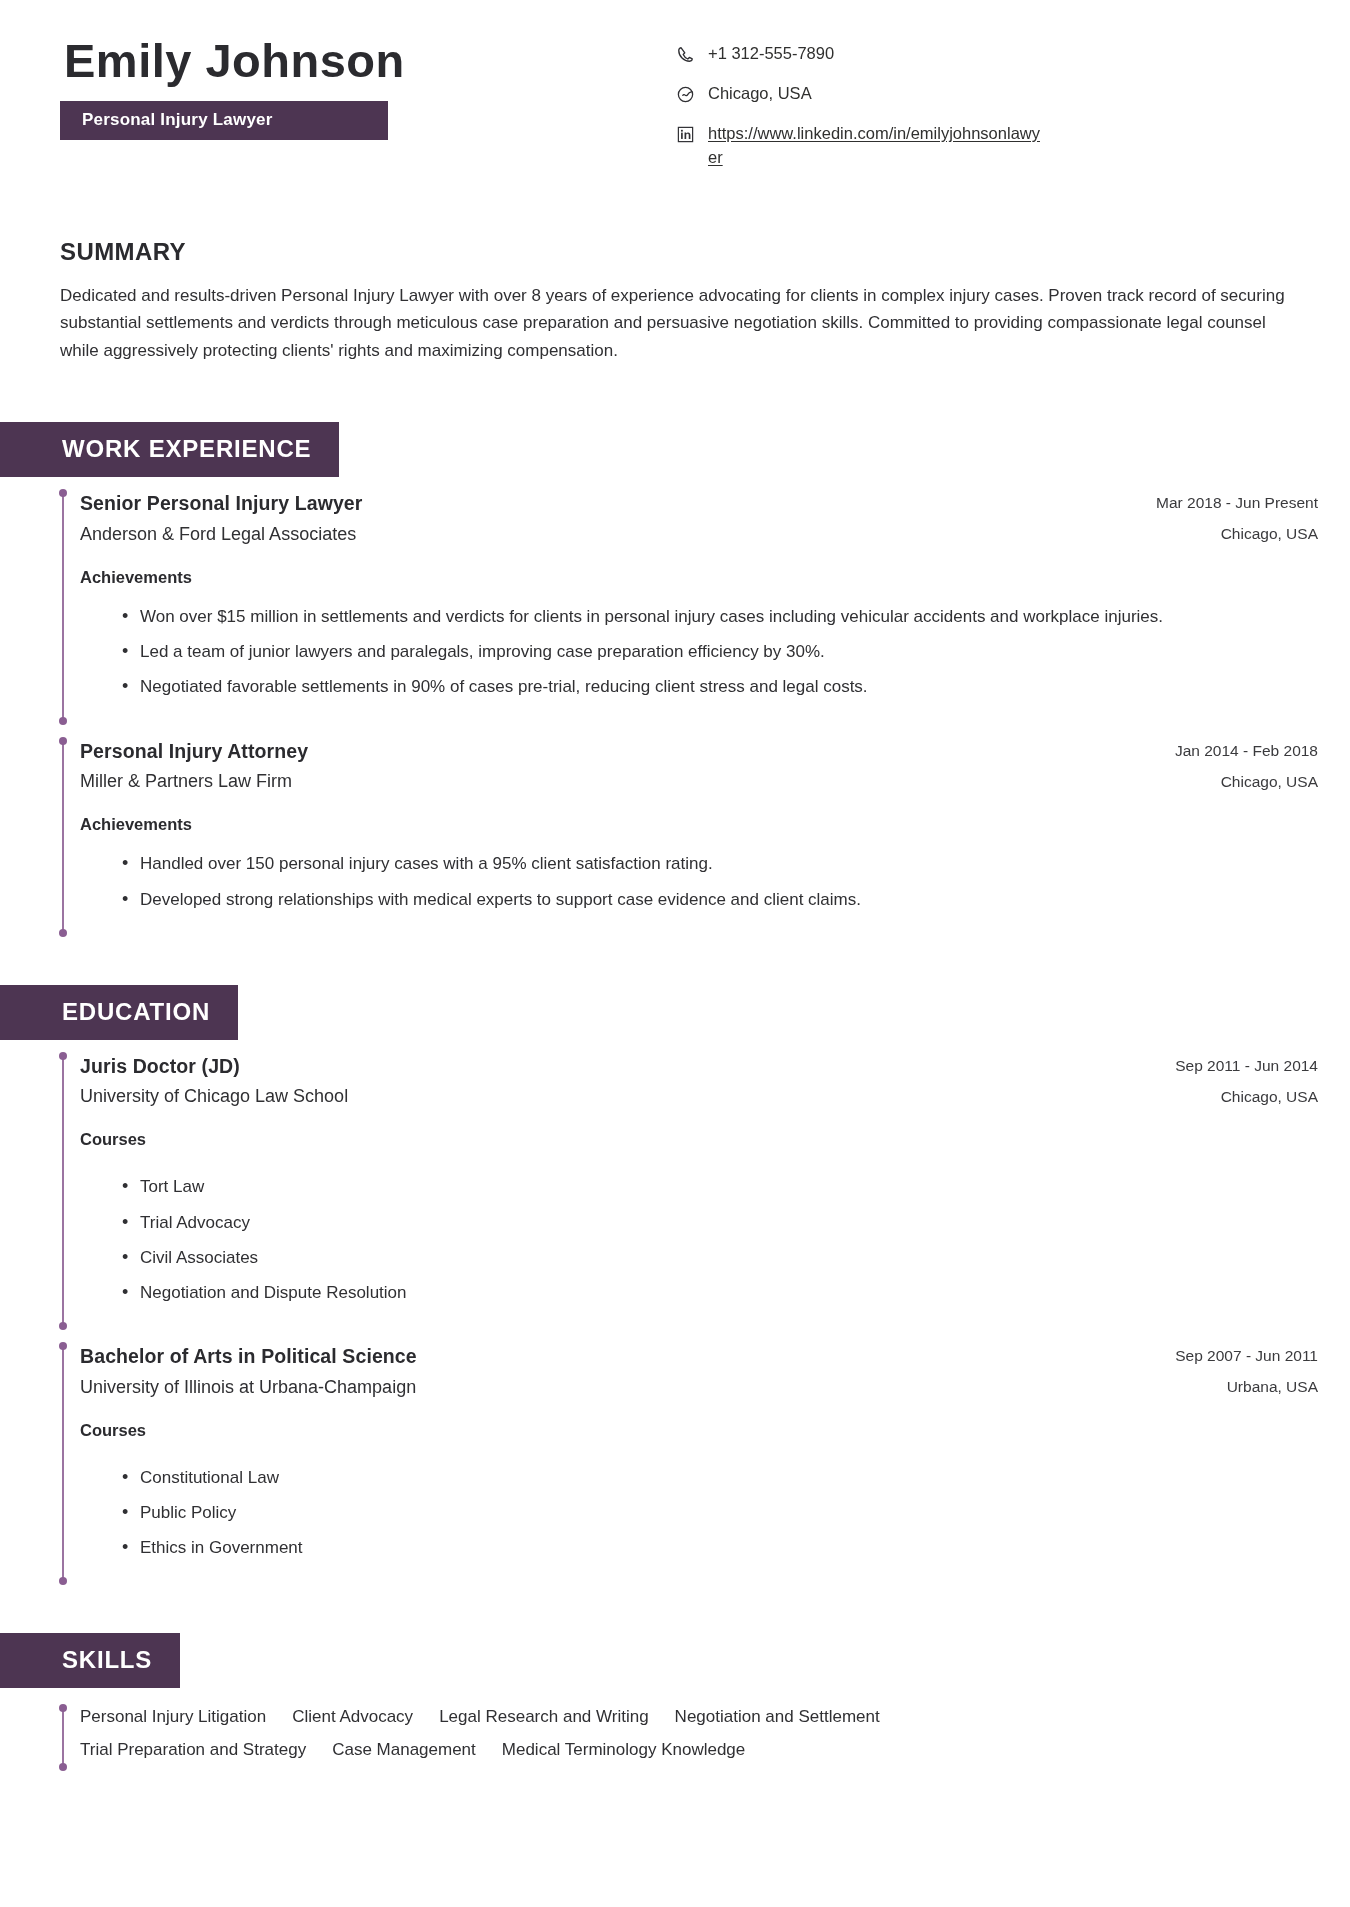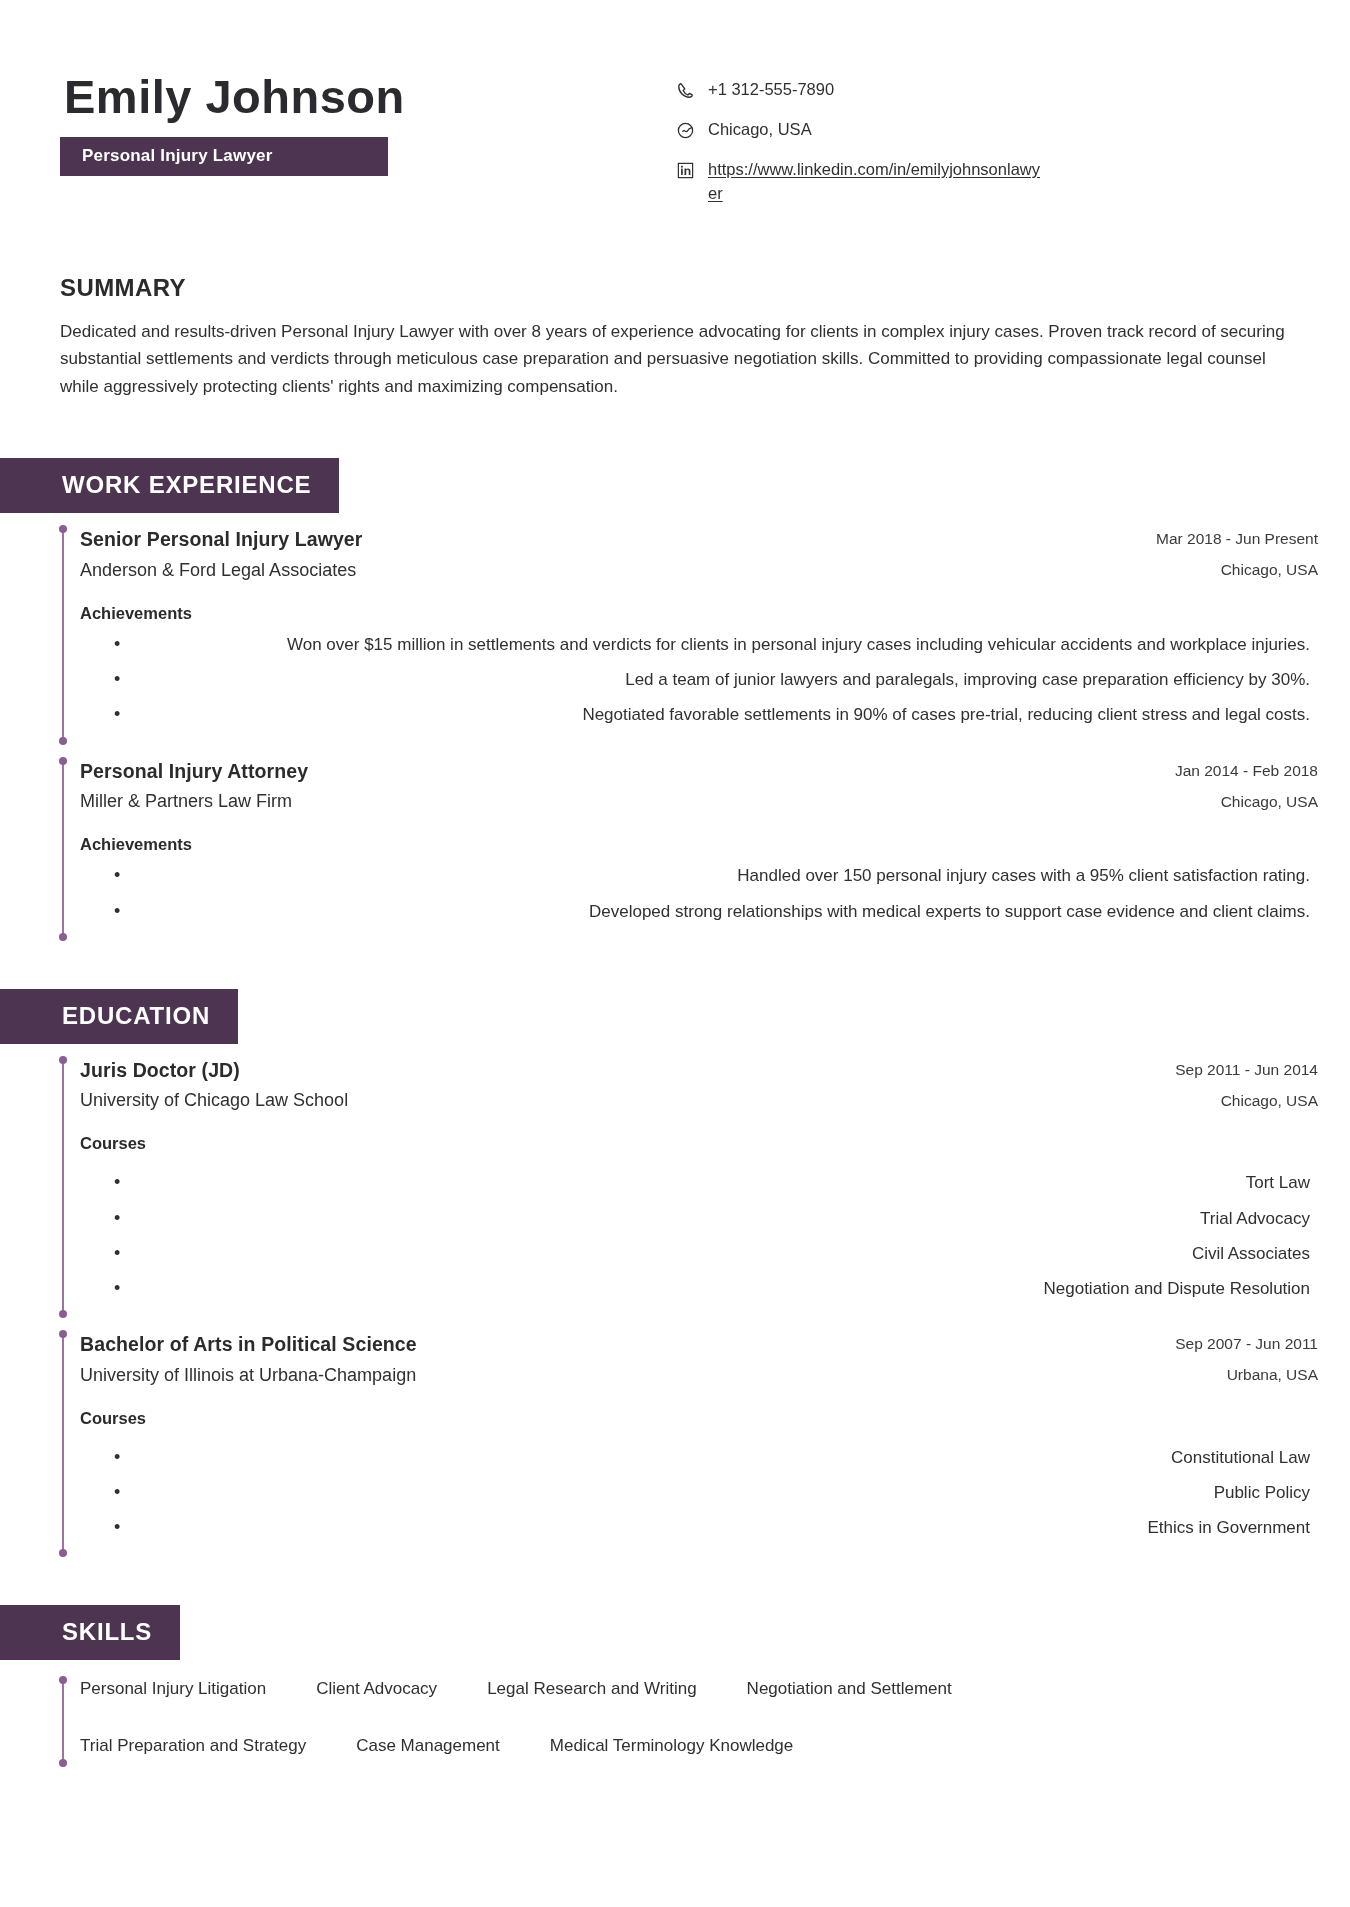--- a/index.html
+++ b/index.html
@@ -13,21 +13,21 @@
     position: relative;
     overflow: hidden;
   }
 
   .page { position: relative; width: 1350px; min-height: 1907px; padding: 0; }
 
   
   .header {
     display: flex;
     align-items: flex-start;
-    padding: 64px 60px 0 60px;
+    padding: 28px 60px 0 60px;
   }
   .header-left { width: 560px; padding-top: 8px; }
   .full-name {
     font-size: 47px;
     font-weight: 700;
     letter-spacing: 0.5px;
     color: #2b2b2f;
     line-height: 1.05;
     margin-left: 4px;
   }
@@ -156,21 +156,21 @@
   .entry-dates { font-size: 15.5px; color: #3a3a3d; white-space: nowrap; }
   .entry-place { font-size: 15.5px; color: #3a3a3d; margin-top: 13px; white-space: nowrap; }
 
   .sub-label {
     font-size: 16.5px;
     font-weight: 700;
     color: #2b2b2f;
     margin-top: 22px;
     margin-bottom: 6px;
   }
-  ul.bullets { list-style: none; margin: 8px; padding: 0; text-align: right; }
+  ul.bullets { list-style: none; margin: 16px; padding: 0; }
   ul.bullets li {
     position: relative;
     font-size: 17px;
     line-height: 1.6;
     color: #303033;
     padding-left: 44px;
     margin-top: 8px;
   }
   ul.bullets li::before {
     content: "•";
@@ -193,21 +193,20 @@
   
   .skills-block {
     position: relative;
     padding: 16px 60px 0 60px;
   }
   .skills-inner { position: relative; padding-left: 20px; }
   .skills-list {
     display: flex;
     flex-wrap: wrap;
     max-width: 1000px;
-    gap: 24px;
   }
   .skill-item {
     font-size: 17px;
     color: #303033;
     line-height: 1.55;
     margin-right: 26px;
     margin-bottom: 6px;
     white-space: nowrap;
   }
 </style>

